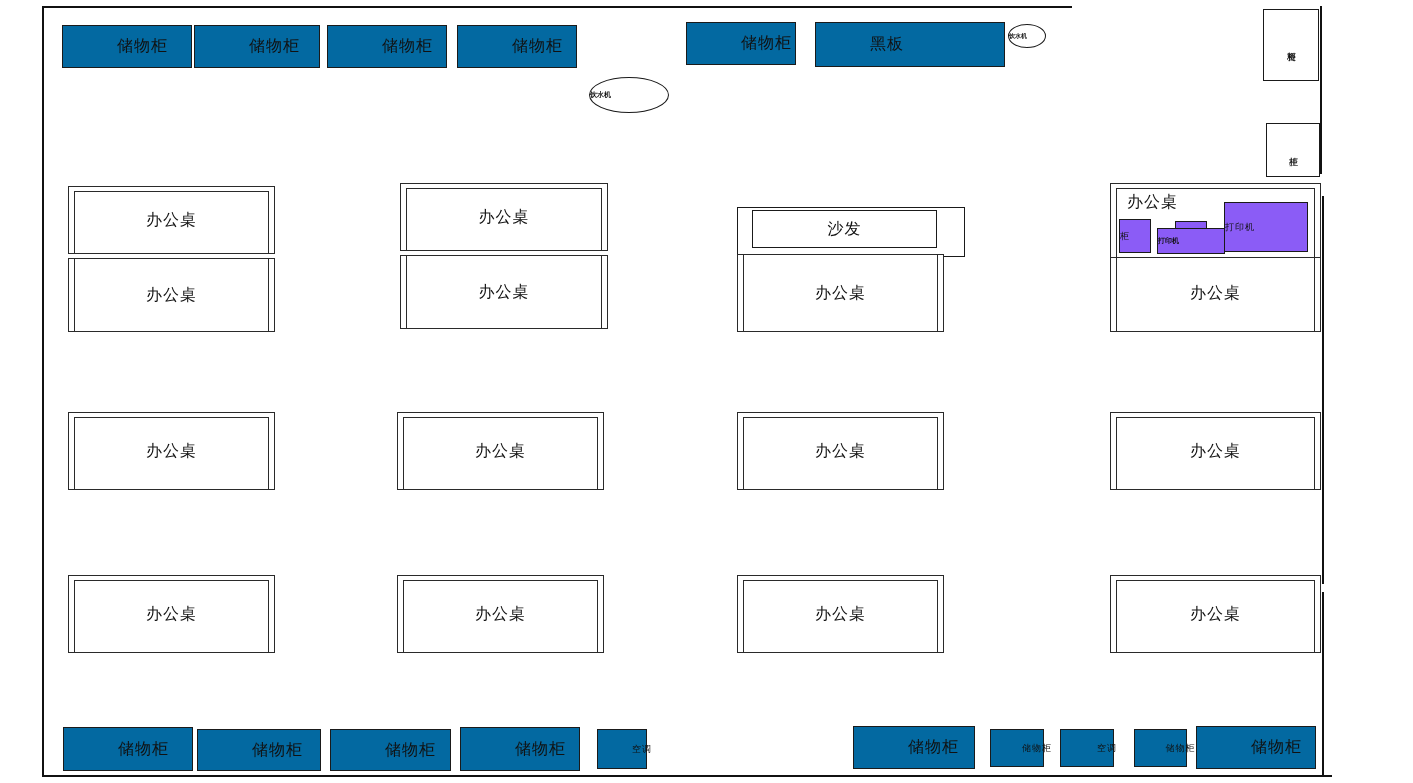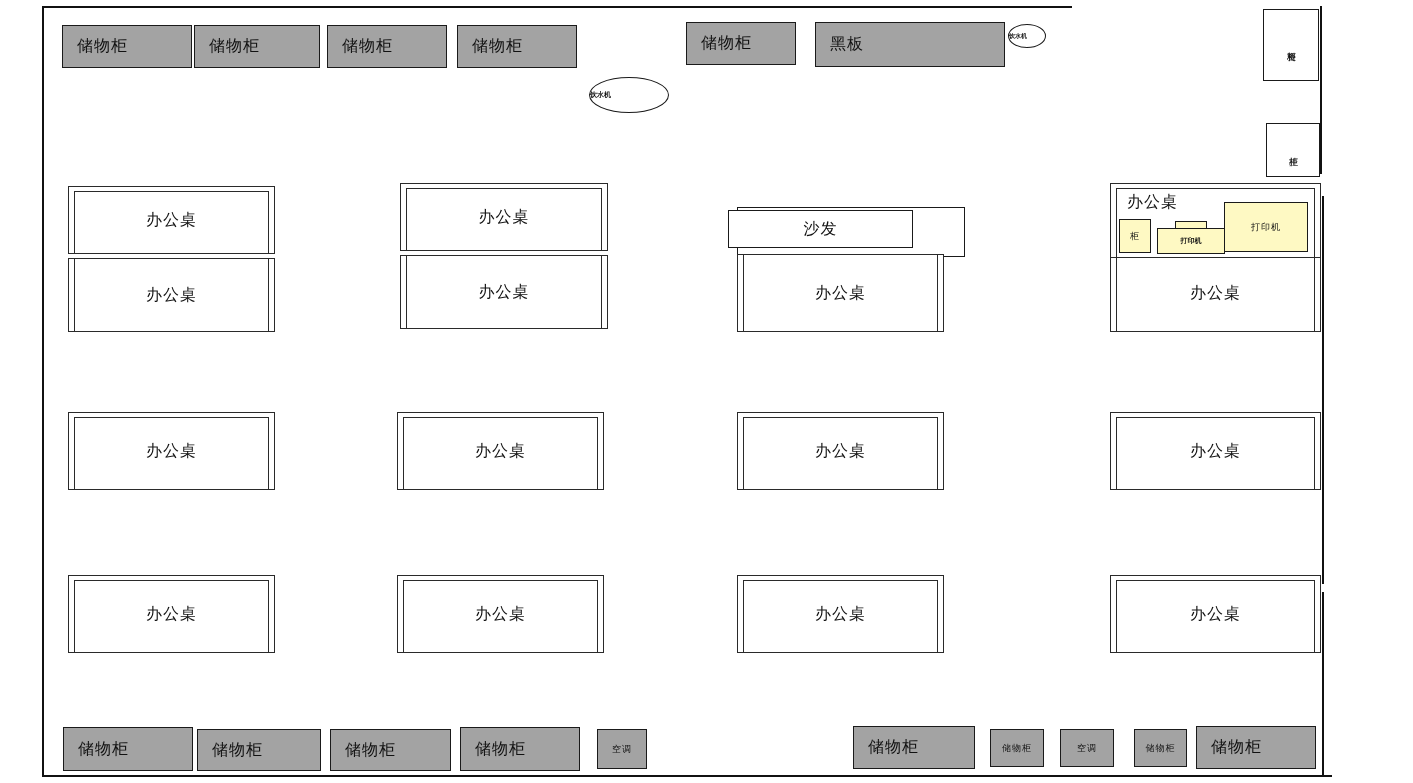--- a/index.html
+++ b/index.html
@@ -8,23 +8,24 @@
     width:1413px;height:783px;position:relative;overflow:hidden;
   }
   #plan{position:absolute;left:0;top:0;width:1413px;height:783px;}
 
   
   .node{position:absolute;box-sizing:border-box;}
 
   
   .box{
     border:1px solid #1a1a1a;
-    background:#a3a3a3;
+    background:#0369a1;
     display:flex;align-items:center;
     box-sizing:border-box;
+    padding-left:40px;
   }
   .box > .lbl{padding-left:14px;}
 
   
   .desk{
     background:#ffffff;
     border:1px solid #2a2a2a;
     box-sizing:border-box;
     position:absolute;
     display:flex;align-items:center;justify-content:center;
@@ -86,22 +87,22 @@
   .sofa-outer{
     position:absolute;border:1px solid #1a1a1a;background:#fff;box-sizing:border-box;
   }
   .sofa-inner{
     position:absolute;border:1px solid #1a1a1a;background:#fff;box-sizing:border-box;
     display:flex;align-items:center;justify-content:center;
   }
 
   
   .sub{
-    position:absolute;border:1px solid #1a1a1a;background:#fef9c3;box-sizing:border-box;
-    display:flex;align-items:center;justify-content:center;
+    position:absolute;border:1px solid #1a1a1a;background:#8b5cf6;box-sizing:border-box;
+    display:flex;align-items:center;
   }
 </style>
 </head>
 <body>
 
 <div id="plan">
     <div class="wall wall-v" style="left: 42px; top: 6px; height: 770px;"></div>
     <div class="wall wall-h" style="left: 42px; top: 6px; width: 1030px;"></div>
     <div class="wall wall-h" style="left: 42px; top: 775px; width: 1290px;"></div>
     <div class="wall wall-v" style="left: 1320px; top: 6px; height: 168px;"></div>
@@ -131,21 +132,21 @@
     <div class="node ellipse" style="left: 589px; top: 77px; width: 80px; height: 36px; position: absolute;">
       <span class="lbl t7">饮水机</span>
     </div>
     <div class="node vbox" style="left: 1263px; top: 9px; width: 56px; height: 72px; position: absolute;">
       <span class="lbl t9">资料柜</span>
     </div>
     <div class="node vbox" style="left: 1266px; top: 123px; width: 54px; height: 54px; position: absolute;">
       <span class="lbl t9">挂柜</span>
     </div>
     <div class="sofa-outer" style="left: 737px; top: 207px; width: 228px; height: 50px; position: absolute;"></div>
-    <div class="sofa-inner" style="left: 728px; top: 210px; width: 185px; height: 38px; position: absolute;">
+    <div class="sofa-inner" style="left: 752px; top: 210px; width: 185px; height: 38px; position: absolute;">
       <span class="lbl t16">沙发</span>
     </div>
     <div class="desk" style="left: 68px; top: 186px; width: 207px; height: 68px; position: absolute;">
       <span class="lbl t16">办公桌</span>
     </div>
     <div class="desk desk-lower" style="left: 68px; top: 258px; width: 207px; height: 74px; position: absolute;">
       <span class="lbl t16">办公桌</span>
     </div>
     <div class="desk" style="left: 400px; top: 183px; width: 208px; height: 68px; position: absolute;">
       <span class="lbl t16">办公桌</span>

